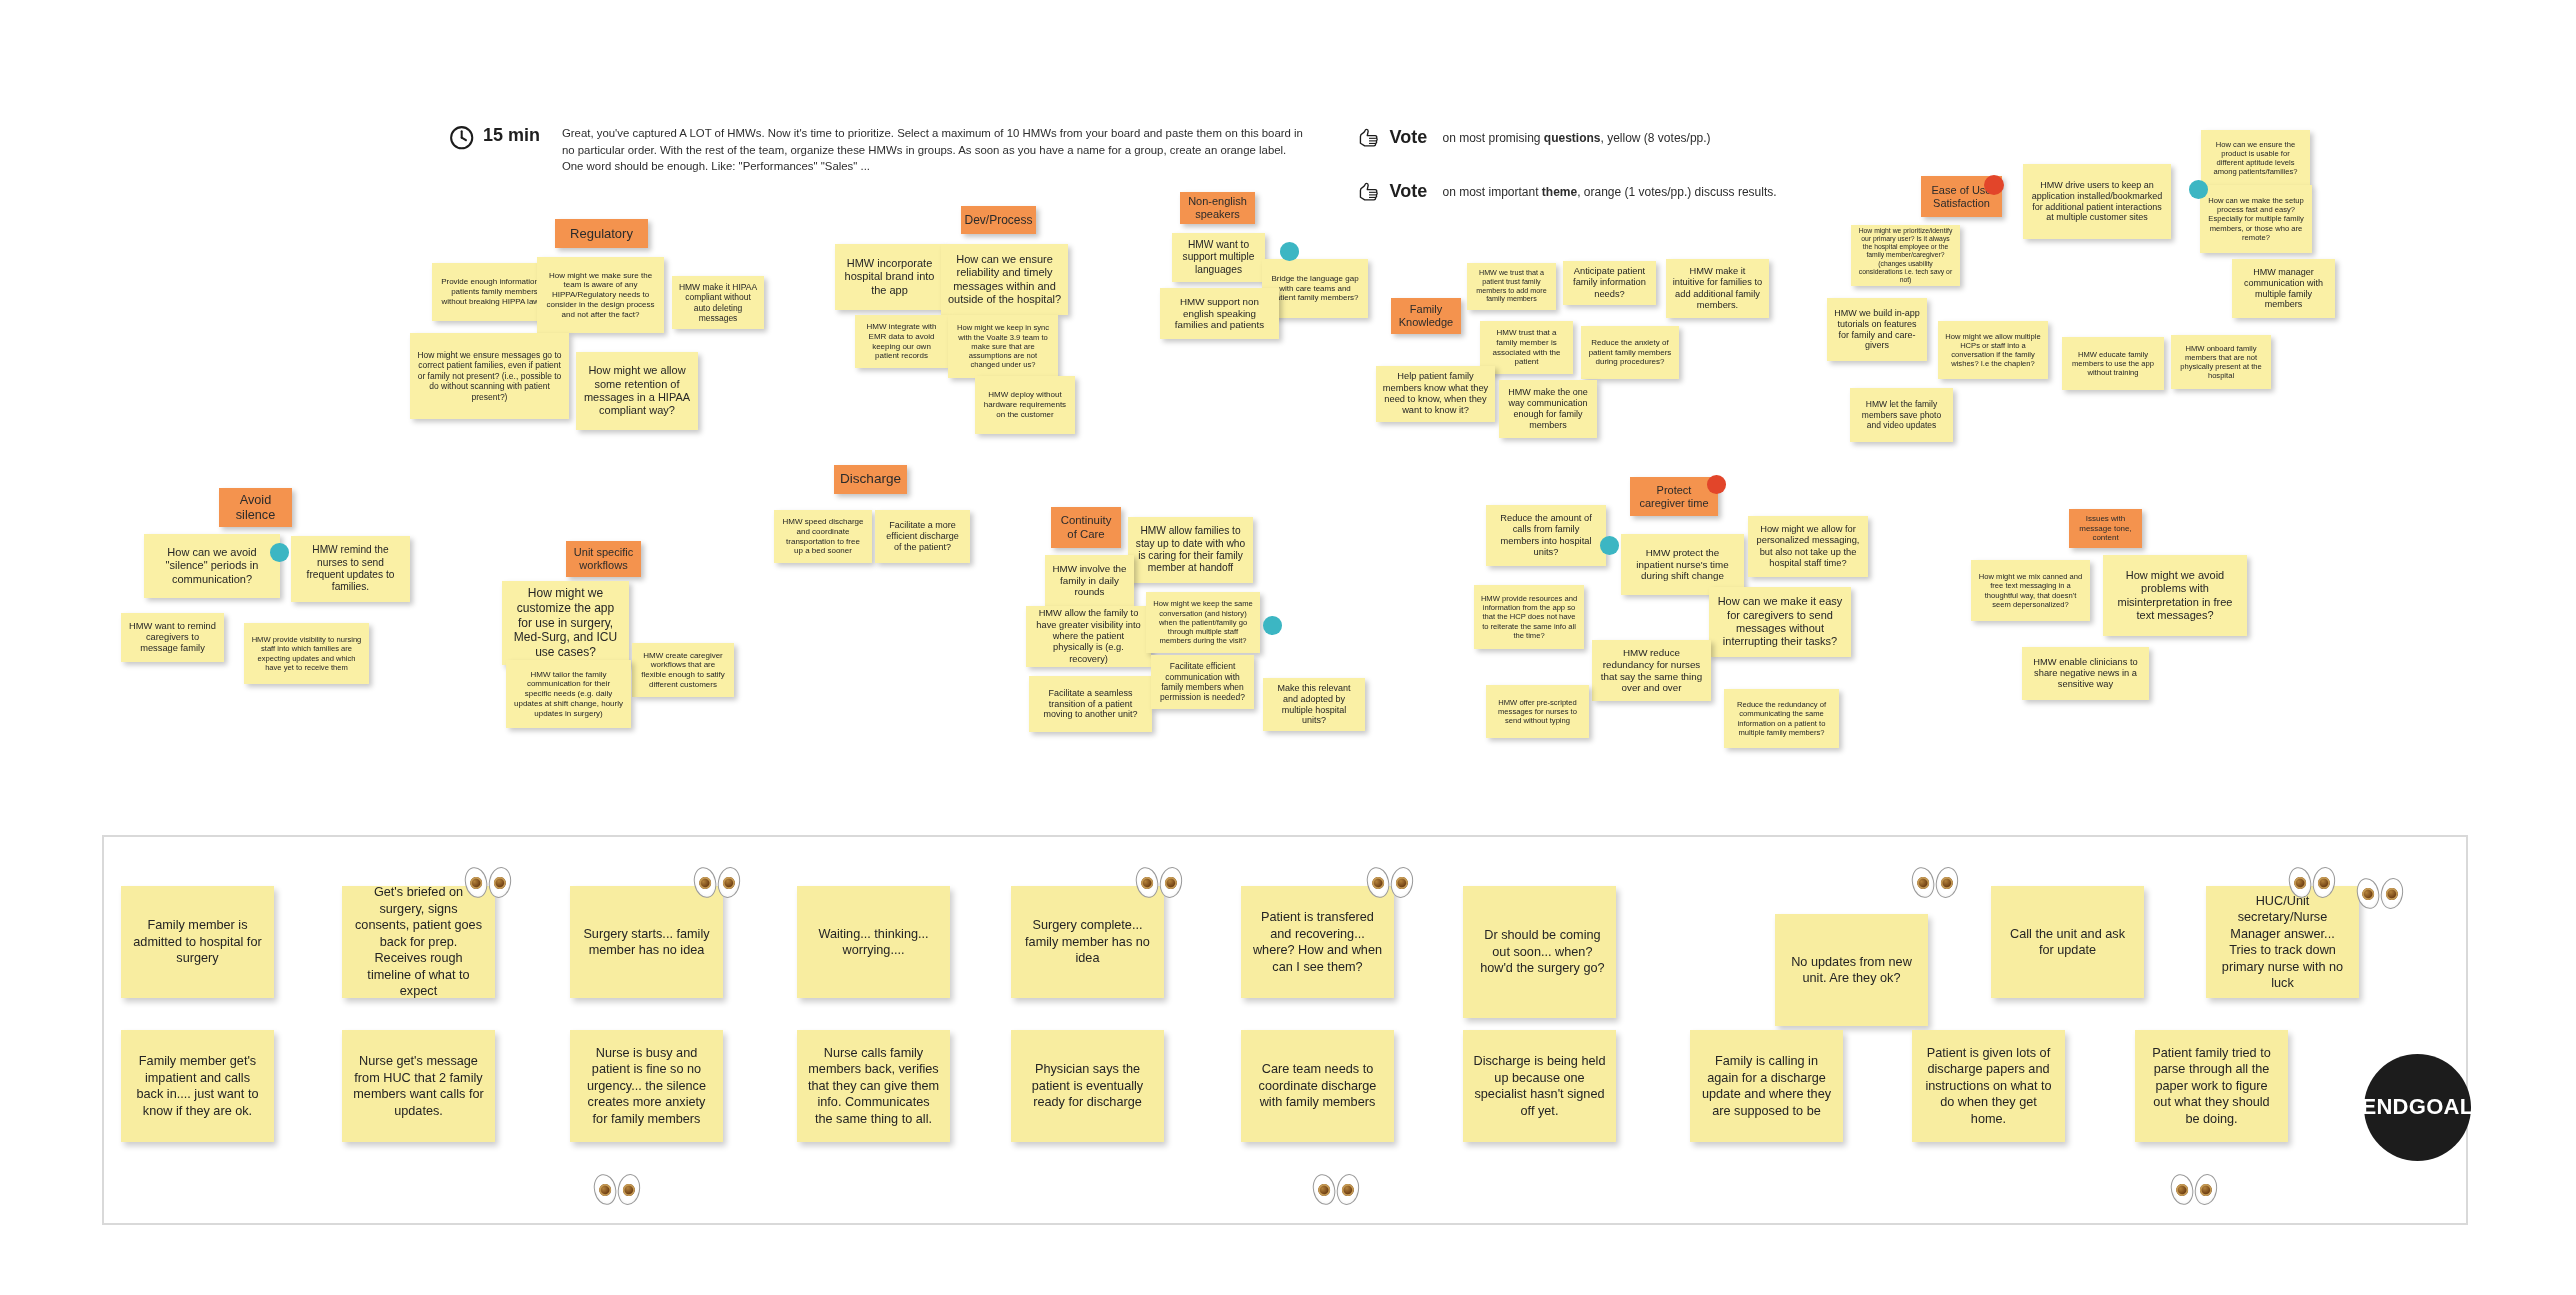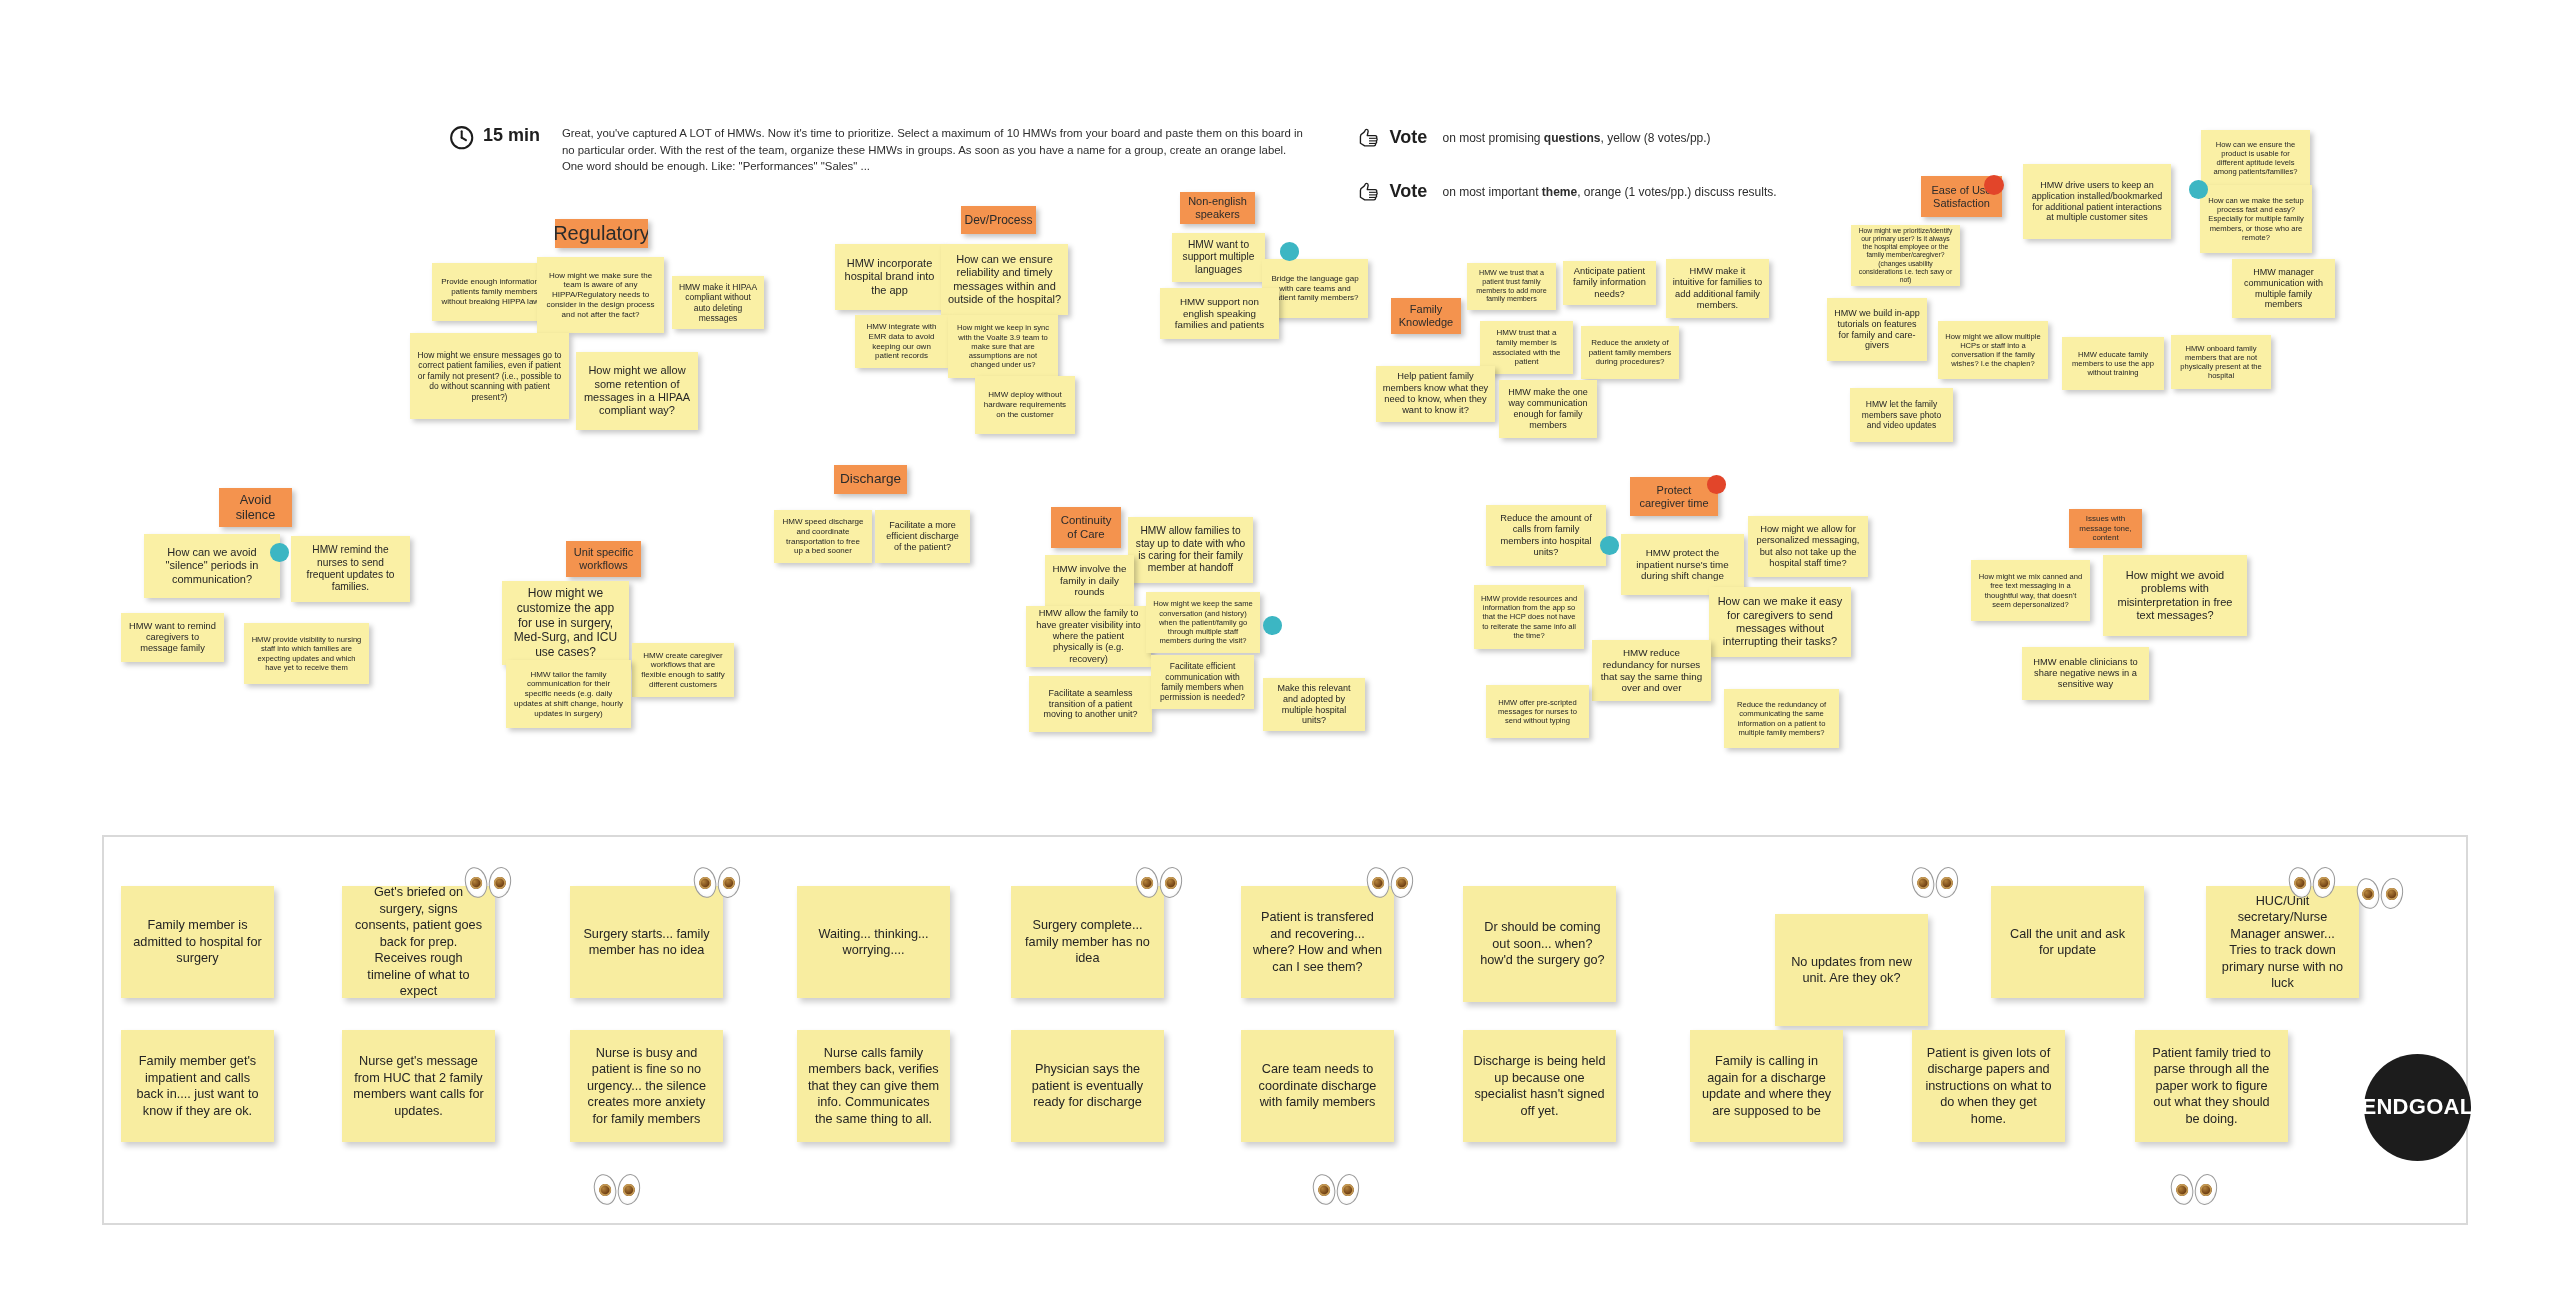--- a/index.html
+++ b/index.html
@@ -157,21 +157,21 @@
         <path d="M4 11 C4 7 8 8 9 5 C10 2 13 2 13 5 L12 10 L21 10 C23 10 23.6 12 22.6 13 C23.8 13.6 23.8 15.6 22.4 16.2 C23.4 17.2 22.8 19 21.4 19.2 C22.2 20.4 21.2 22 19.6 22 L9 22 L4 19 Z" fill="none" stroke="#1c1c1c" stroke-width="1.6" stroke-linejoin="round"></path>
         <line x1="14" y1="13.2" x2="22" y2="13.2" stroke="#1c1c1c" stroke-width="1.3"></line>
         <line x1="14" y1="16.2" x2="22" y2="16.2" stroke="#1c1c1c" stroke-width="1.3"></line>
         <line x1="14" y1="19.2" x2="21" y2="19.2" stroke="#1c1c1c" stroke-width="1.3"></line>
       </svg>
     </span>
     <span class="vote-lbl">Vote</span>
     <span class="vote-text"><span>on most important </span><b>theme</b><span>, orange  (1 votes/pp.) discuss results.</span></span>
   </div>
 
-  <div class="label" style="left:555px; top:219px; width:93px; height:29px; font-size:20px;">Regulatory</div>
+  <div class="label" style="left:555px; top:219px; width:93px; height:29px; font-size:13px;">Regulatory</div>
   <div class="note" style="left:432px; top:263px; width:125px; height:58px; font-size:8px;">Provide enough information to patients family members without breaking HIPPA laws?</div>
   <div class="note" style="left:537px; top:257px; width:127px; height:76px; font-size:8px;">How might we make sure the team is aware of any HIPPA/Regulatory needs to consider in the design process and not after the fact?</div>
   <div class="note" style="left:672px; top:276px; width:92px; height:53px; font-size:8.5px;">HMW make it HIPAA compliant without auto deleting messages</div>
   <div class="note" style="left:410px; top:333px; width:159px; height:86px; font-size:8.5px;">How might we ensure messages go to correct patient families, even if patient or family not present? (i.e., possible to do without scanning with patient present?)</div>
   <div class="note" style="left:576px; top:352px; width:122px; height:78px; font-size:11px;">How might we allow some retention of messages in a HIPAA compliant way?</div>
 
   <div class="label" style="left:961px; top:206px; width:75px; height:28px; font-size:12px;">Dev/Process</div>
   <div class="note" style="left:835px; top:244px; width:109px; height:66px; font-size:11px;">HMW incorporate hospital brand into the app</div>
   <div class="note" style="left:941px; top:244px; width:127px; height:71px; font-size:11px;">How can we ensure reliability and timely messages within and outside of the hospital?</div>
   <div class="note" style="left:855px; top:315px; width:93px; height:53px; font-size:8px;">HMW integrate with EMR data to avoid keeping our own patient records</div>
@@ -251,21 +251,21 @@
   <div class="note" style="left:2022px; top:647px; width:127px; height:53px; font-size:9.3px;">HMW enable clinicians to share negative news in a sensitive way</div>
 
   <div id="journey"></div>
 
   <div class="jnote" style="left:121px; top:886px; width:153px; height:112px;">Family member is admitted to hospital for surgery</div>
   <div class="jnote" style="left:342px; top:886px; width:153px; height:112px;">Get's briefed on surgery, signs consents, patient goes back for prep. Receives rough timeline of what to expect</div>
   <div class="jnote" style="left:570px; top:886px; width:153px; height:112px;">Surgery starts... family member has no idea</div>
   <div class="jnote" style="left:797px; top:886px; width:153px; height:112px;">Waiting... thinking... worrying....</div>
   <div class="jnote" style="left:1011px; top:886px; width:153px; height:112px;">Surgery complete... family member has no idea</div>
   <div class="jnote" style="left:1241px; top:886px; width:153px; height:112px;">Patient is transfered and recovering... where? How and when can I see them?</div>
-  <div class="jnote" style="left:1463px; top:886px; width:153px; height:116px;padding-left:16px;">Dr should be coming out soon... when? how'd the surgery go?</div>
+  <div class="jnote" style="left:1463px; top:886px; width:153px; height:132px;padding-left:16px;">Dr should be coming out soon... when? how'd the surgery go?</div>
   <div class="jnote" style="left:1775px; top:886px; width:153px; height:112px;margin-top:28px;">No updates from new unit. Are they ok?</div>
   <div class="jnote" style="left:1991px; top:886px; width:153px; height:112px;">Call the unit and ask for update</div>
   <div class="jnote" style="left:2206px; top:886px; width:153px; height:112px;">HUC/Unit secretary/Nurse Manager answer... Tries to track down primary nurse with no luck</div>
 
   <div class="jnote" style="left:121px; top:1030px; width:153px; height:112px;">Family member get's impatient and calls back in.... just want to know if they are ok.</div>
   <div class="jnote" style="left:342px; top:1030px; width:153px; height:112px;">Nurse get's message from HUC that 2 family members want calls for updates.</div>
   <div class="jnote" style="left:570px; top:1030px; width:153px; height:112px;">Nurse is busy and patient is fine so no urgency... the silence creates more anxiety for family members</div>
   <div class="jnote" style="left:797px; top:1030px; width:153px; height:112px;">Nurse calls family members back, verifies that they can give them info. Communicates the same thing to all.</div>
   <div class="jnote" style="left:1011px; top:1030px; width:153px; height:112px;">Physician says the patient is eventually ready for discharge</div>
   <div class="jnote" style="left:1241px; top:1030px; width:153px; height:112px;">Care team needs to coordinate discharge with family members</div>

